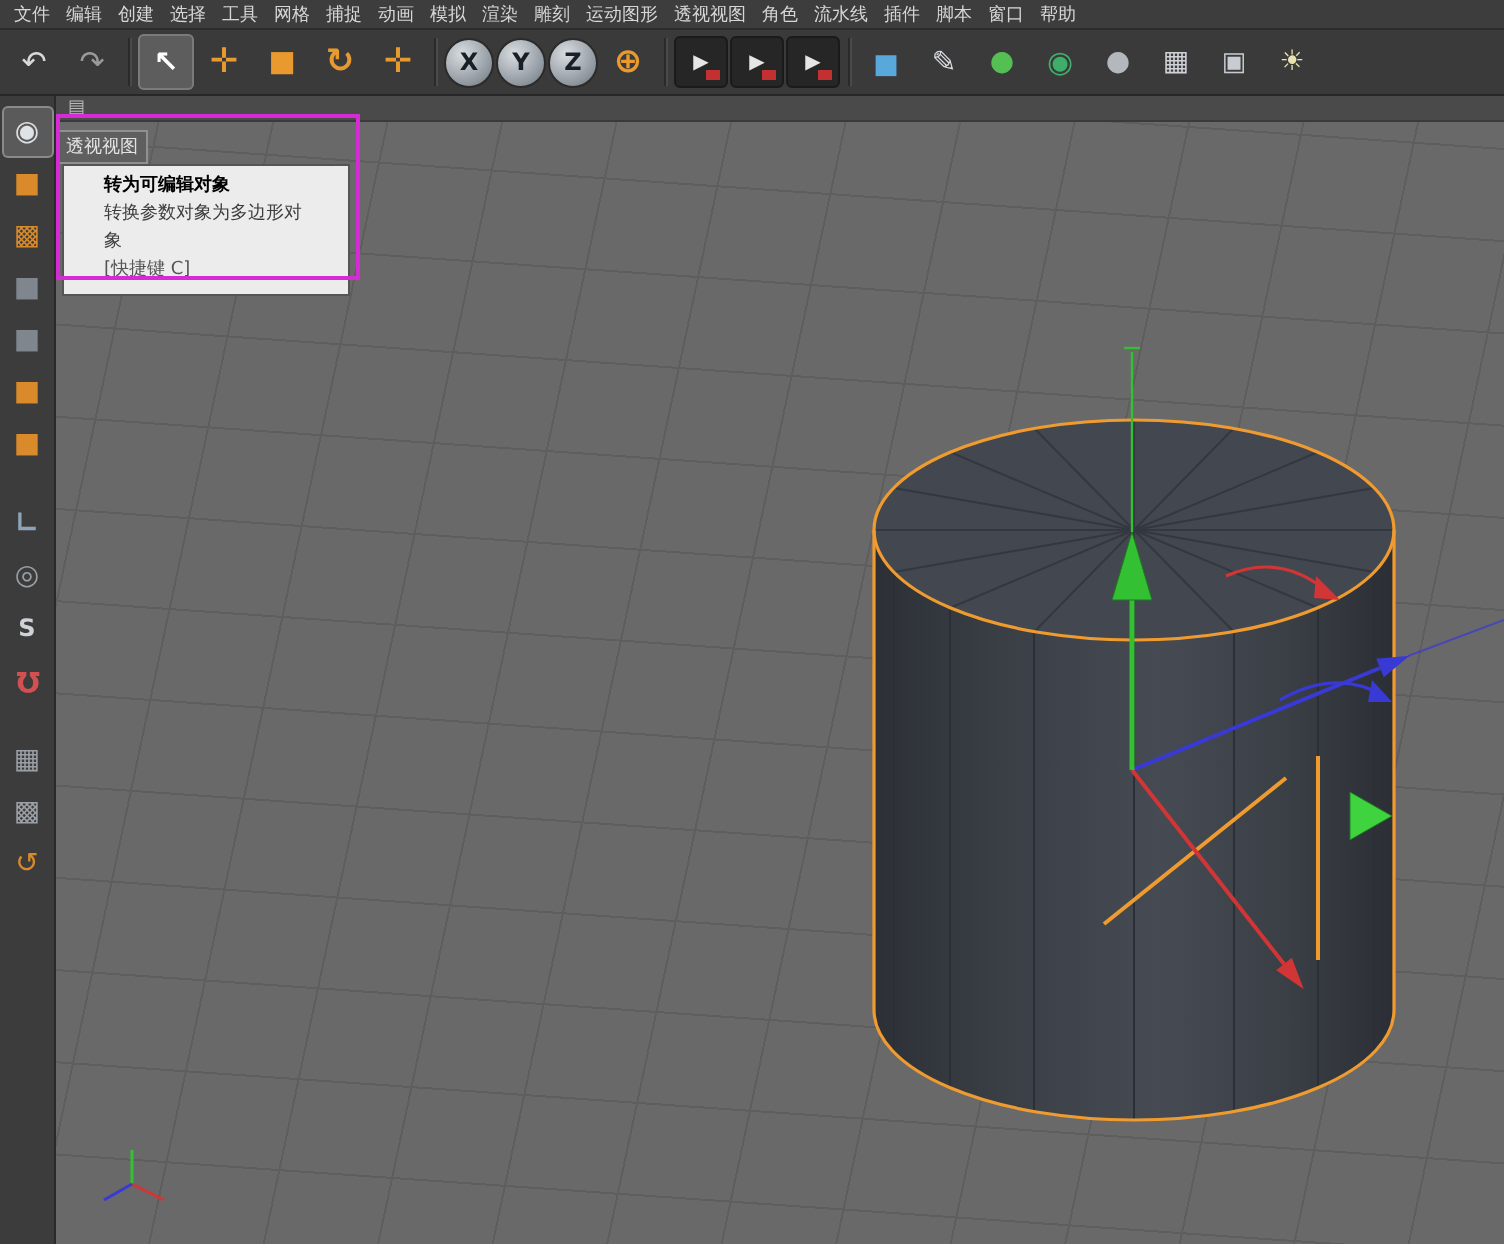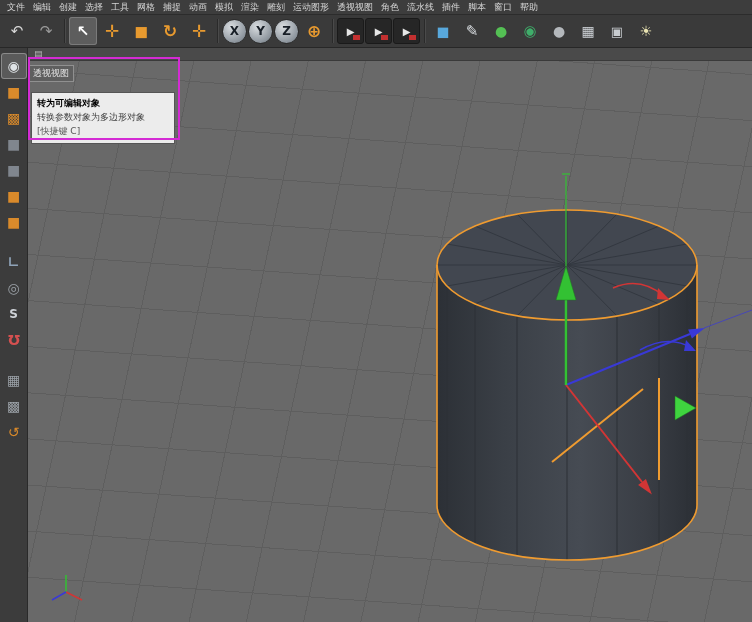--- a/index.html
+++ b/index.html
@@ -63,22 +63,22 @@
   .vp-menu-item{font-size:9px;color:#cfcfcf;white-space:nowrap;cursor:default}
   .grid-a,.grid-b{position:absolute;left:-340px;top:-320px;width:1420px;height:1260px;z-index:0}
   .grid-a{background:repeating-linear-gradient(to bottom,#5e5e5e 0 1px,transparent 1px 46px);
     transform:rotate(4deg)}
   .grid-b{background:repeating-linear-gradient(to right,#5e5e5e 0 1px,transparent 1px 56px);
     transform:rotate(12deg)}
   .scene{position:absolute;inset:0;z-index:1}
 
   .vp-label{position:absolute;left:0;top:17px;z-index:6;font-size:9px;color:#e2e2e2;
     background:#5f5f5f;border:1px solid #909090;padding:1px 4px;white-space:nowrap}
-  .tooltip{position:absolute;left:3px;top:44px;z-index:6;width:144px;background:#ececec;
-    border:1px solid #555;padding:4px 5px;font-size:9px;line-height:1.55;color:#333}
+  .tooltip{position:absolute;left:3px;top:34px;z-index:6;width:144px;background:#ececec;
+    border:1px solid #555;padding:4px 20px;font-size:9px;line-height:1.55;color:#333}
   .tooltip .tt-title{font-weight:bold;color:#000}
   .tooltip .tt-desc{color:#3d3d3d}
   .tooltip .tt-key{color:#555}
   .annotation{position:absolute;left:0px;top:9px;width:152px;height:83px;
     border:2px solid #d42bd4;z-index:7;pointer-events:none}
   .mini-axis{position:absolute;left:20px;bottom:18px;z-index:3}
 </style>
 </head>
 <body>
 

